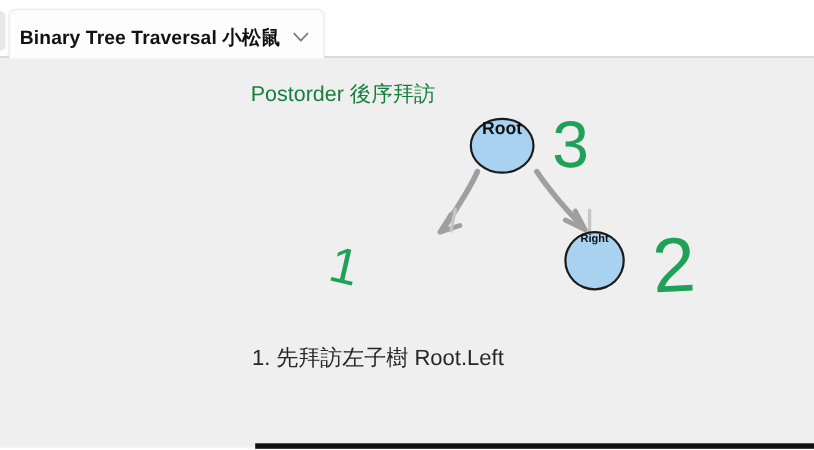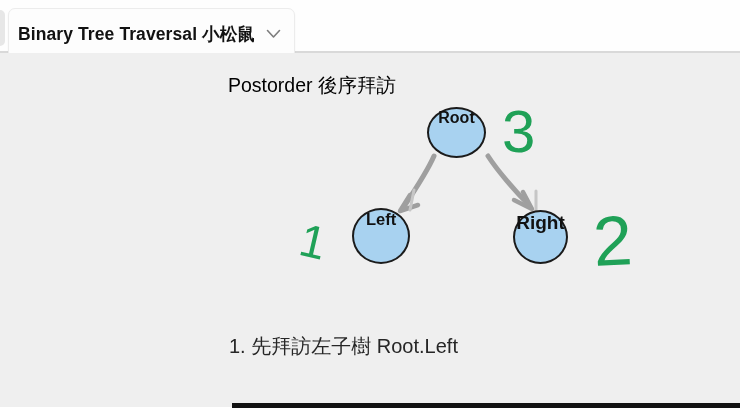--- a/index.html
+++ b/index.html
@@ -59,21 +59,21 @@
     position: relative;
     width: 100%;
     height: 354px;
     background: #efefef;
   }
   .slide-title {
     position: absolute;
     left: 228px; top: 19px;
     font-size: 19.5px;
     font-weight: normal;
-    color: #000000;
+    color: #15803d;
   }
 
   .overlay-svg {
     position: absolute;
     left: 0; top: 0;
     width: 740px; height: 354px;
     pointer-events: none;
   }
 
   .node {
@@ -81,30 +81,29 @@
     display: flex;
     justify-content: center;
     background: #a8d2f0;
     border: 2.5px solid #1b1b1b;
     border-radius: 50%;
     color: #111111;
     font-weight: 600;
   }
   .node-root  { left: 427px; top:  54px; width: 59px; height: 51px; font-size: 16px; }
   .node-left  { left: 352px; top: 155px; width: 58px; height: 56px; font-size: 16.5px; }
-  .node-right { left: 513px; top: 157px; width: 55px; height: 54px; font-size: 19px; }
+  .node-right { left: 513px; top: 157px; width: 55px; height: 54px; font-size: 10px; }
 
   .steps {
     position: absolute;
     left: 229px; top: 260px;
     list-style: none;
     font-size: 20px;
     line-height: 26px;
     color: #262626;
-    margin-top: 20px;
   }
 
   .progress-bar {
     position: absolute;
     left: 232px; top: 350px;
     width: 508px; height: 5px;
     background: #121212;
     cursor: pointer;
   }
 
@@ -149,23 +148,20 @@
       </g>
 
       <text class="ink-text" x="502" y="153" font-size="60">3</text>
       <text class="ink-text" x="301" y="259" font-size="46" transform="rotate(13 315 240)">1</text>
       <text class="ink-text" x="593" y="266" font-size="70" transform="rotate(-3 612 240)">2</text>
     </svg>
 
     <div class="node node-root">
       <span>Root</span>
     </div>
-    <div class="node node-left">
-      <span>Left</span>
-    </div>
     <div class="node node-right">
       <span>Right</span>
     </div>
 
     <ul class="steps">
       <li>1. 先拜訪左子樹 Root.Left</li>
     </ul>
 
     <div class="progress-bar"></div>
 

